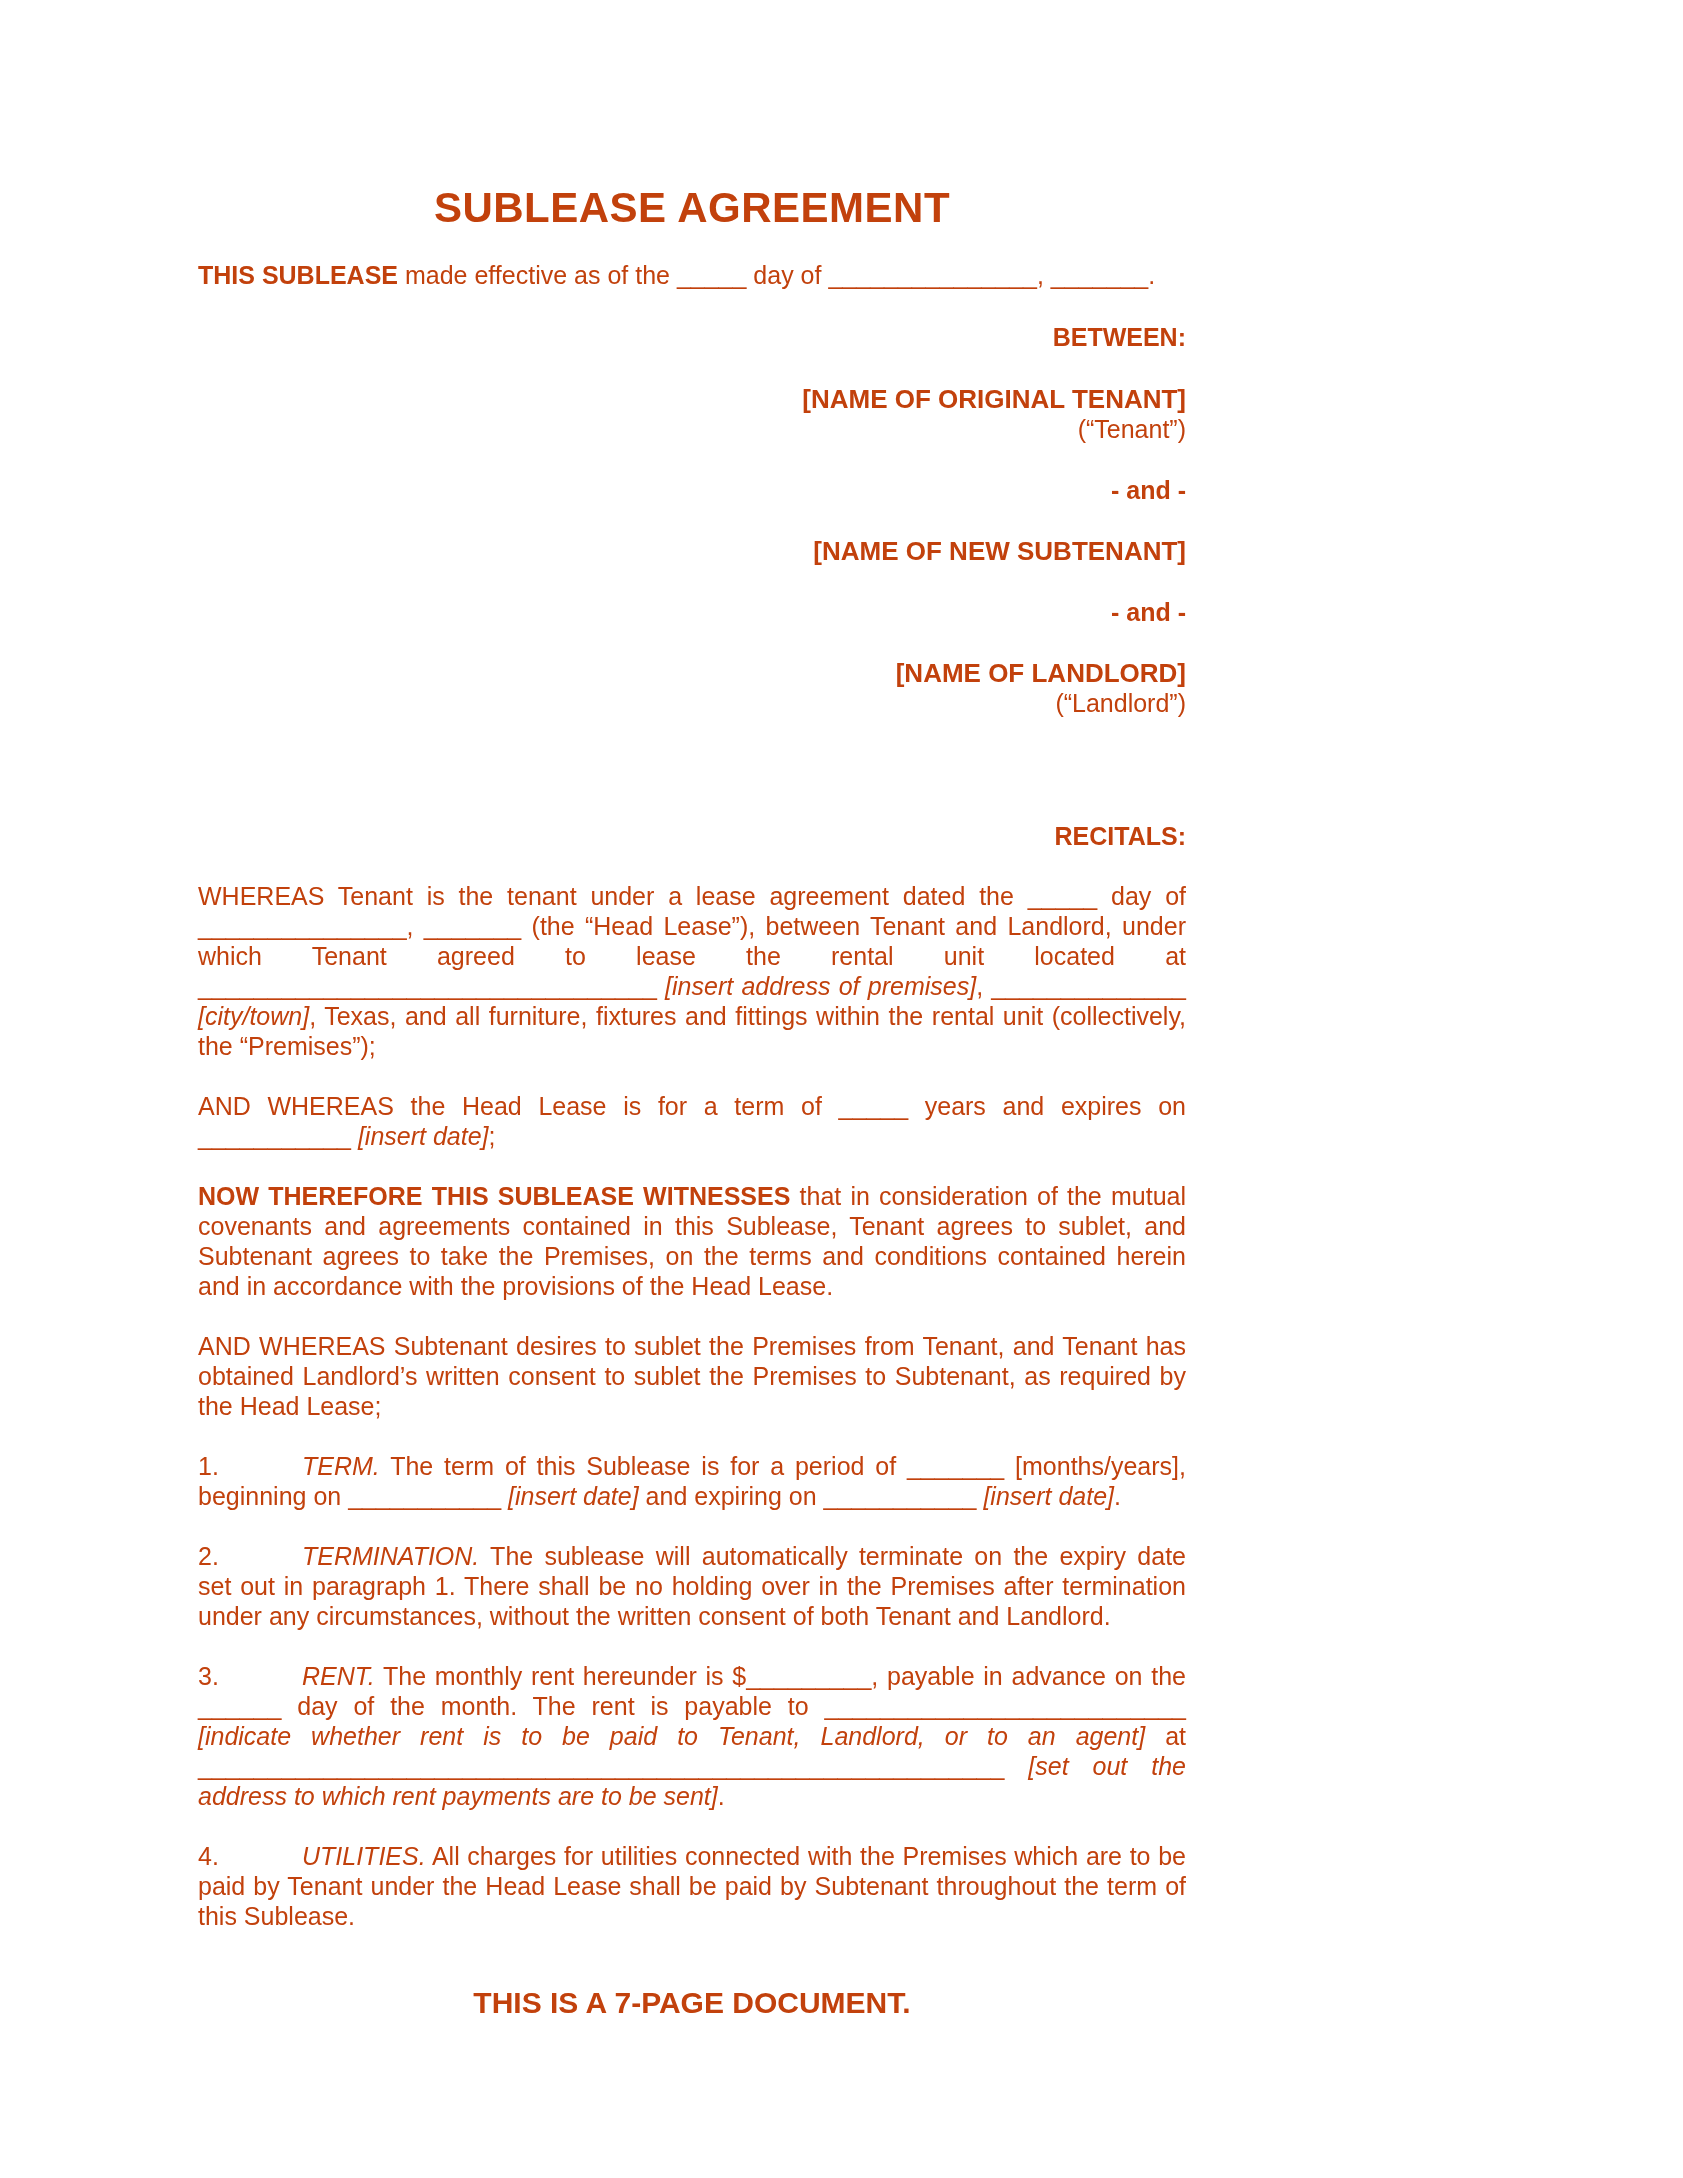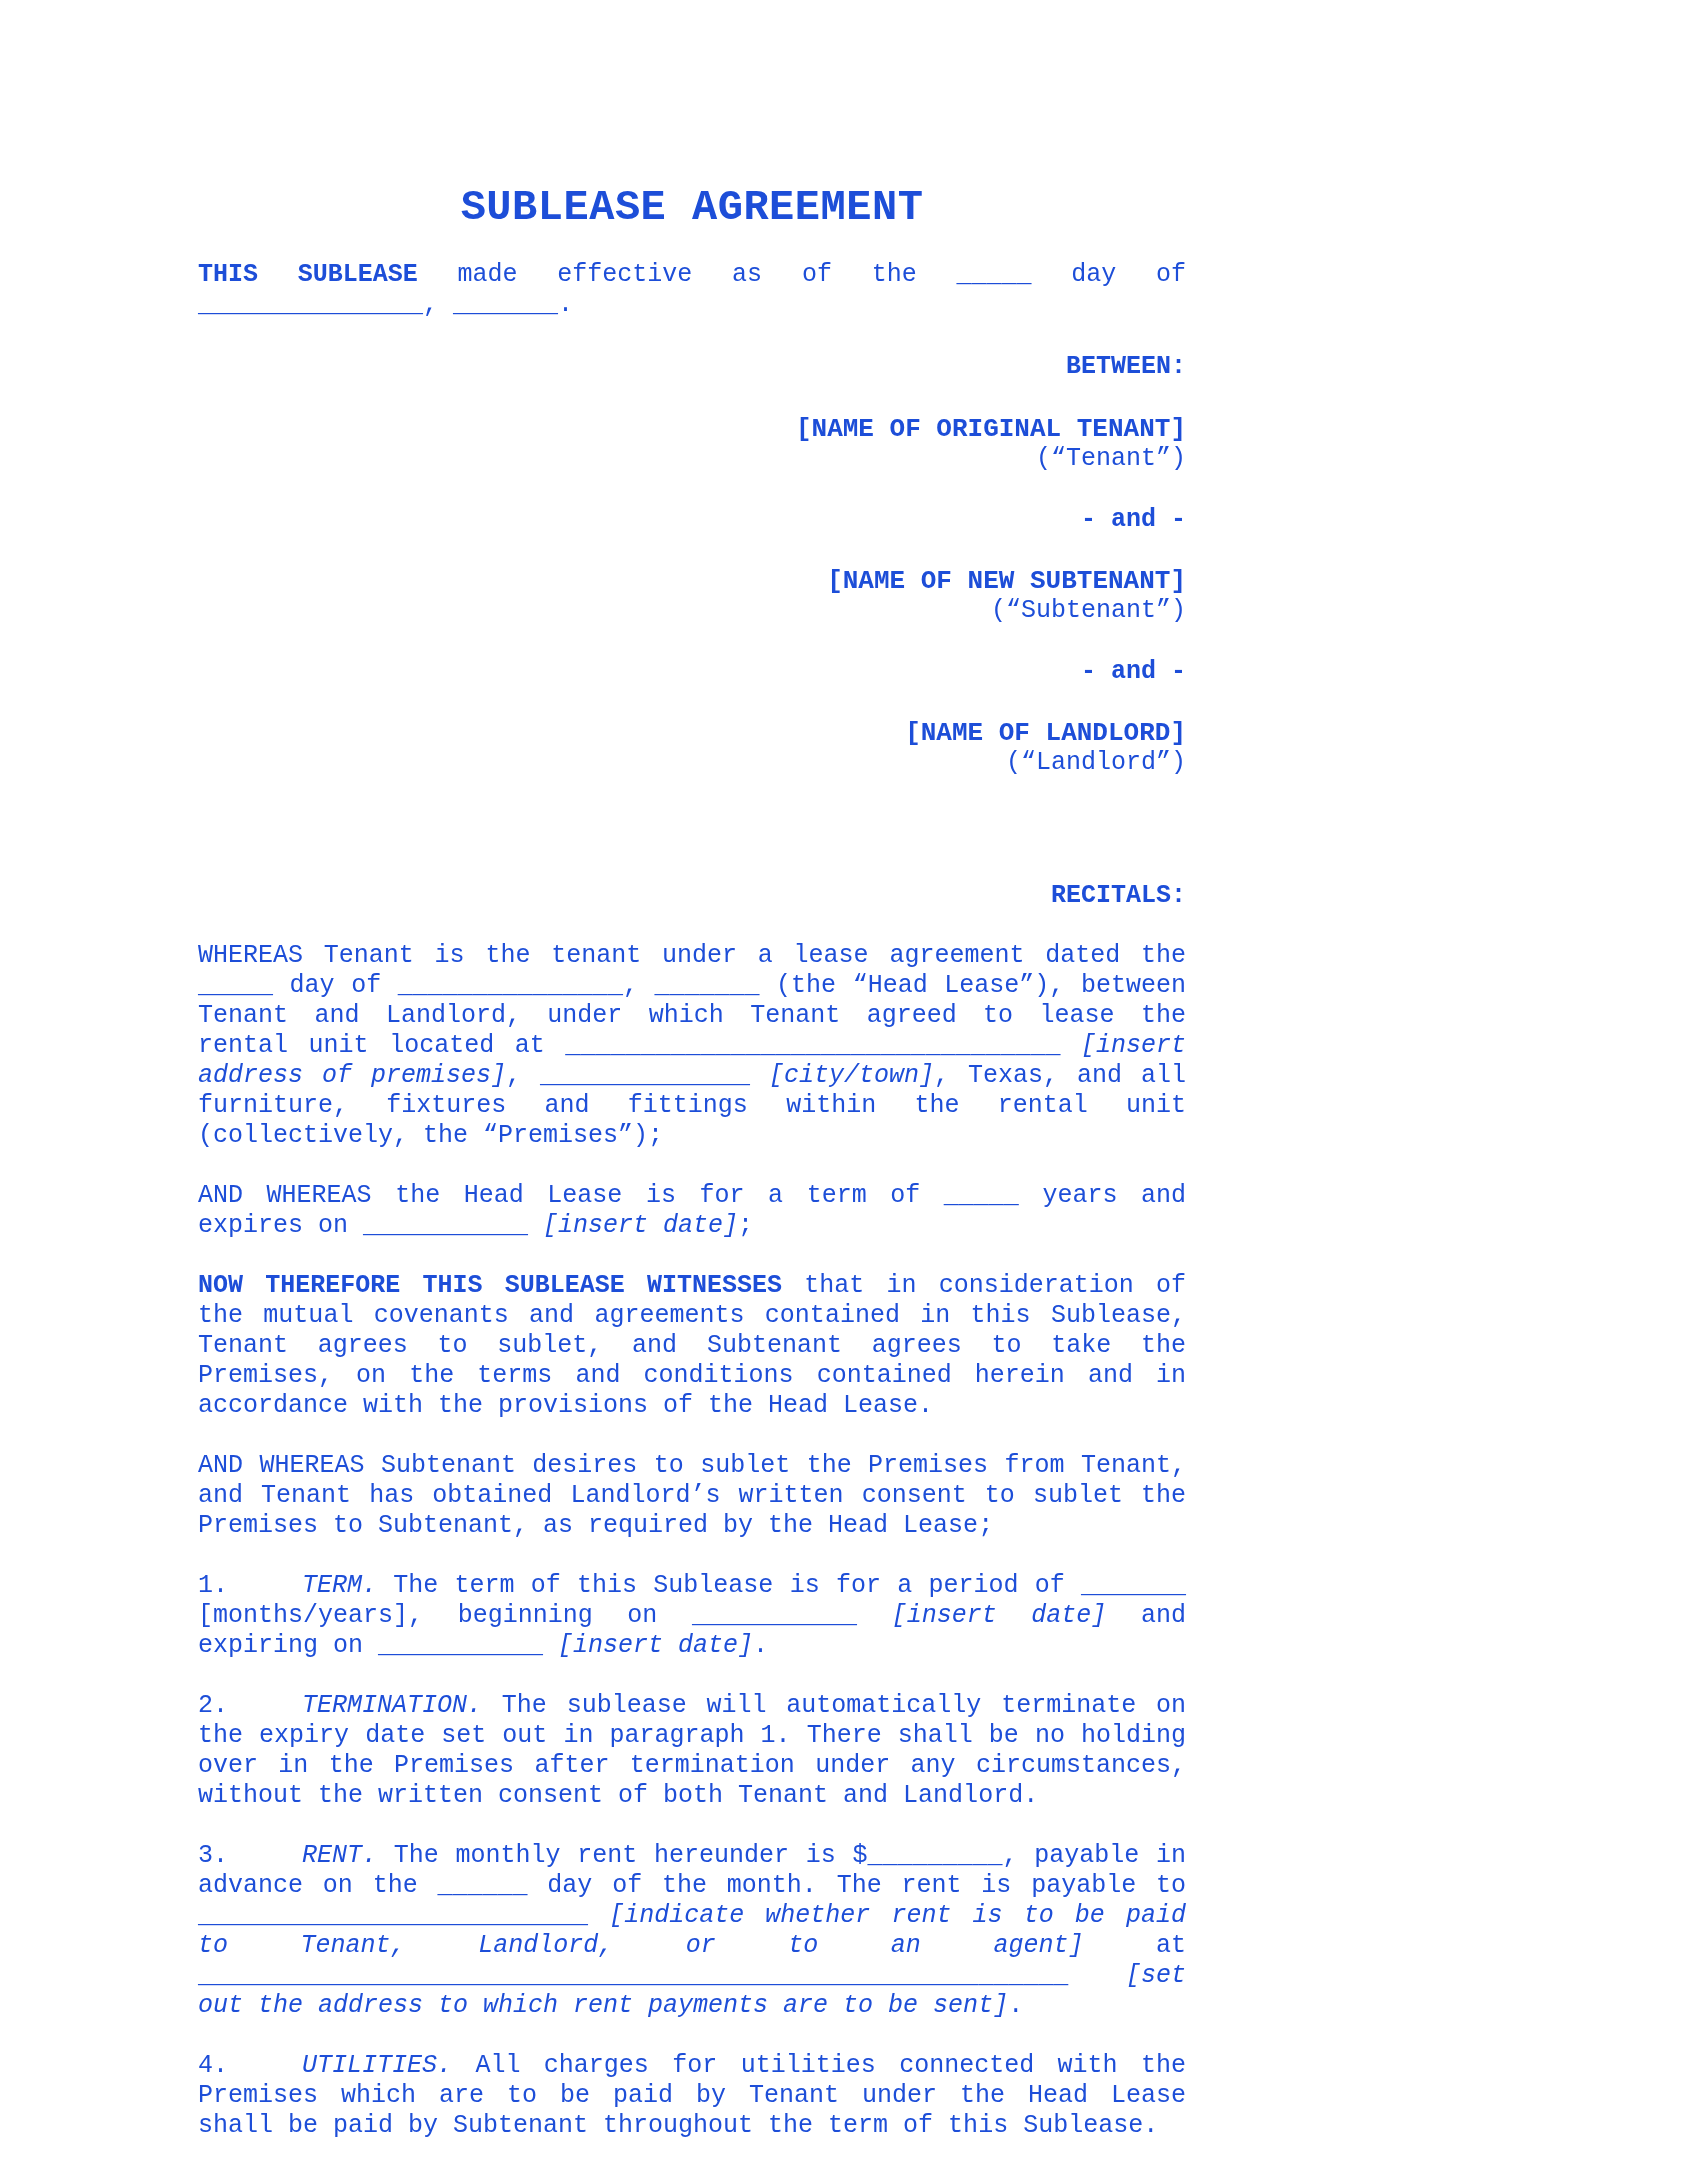--- a/index.html
+++ b/index.html
@@ -7,22 +7,22 @@
     padding: 0;
     background: #ffffff;
   }
   .page {
     position: relative;
     width: 1384px;
     height: 2178px;
     box-sizing: border-box;
     padding: 184px 198px 0 198px;
     background: #ffffff;
-    color: #1d4ed8;
-    font-family: Liberation Mono, monospace;
+    color: #c2410c;
+    font-family: Liberation Sans, sans-serif;
     font-size: 25px;
     line-height: 30px;
   }
   .doc-title {
     font-size: 42px;
     line-height: 48px;
     font-weight: bold;
     text-align: center;
     margin: 0 0 28px 0;
     letter-spacing: 0.5px;
@@ -75,21 +75,20 @@
 
   <p class="para intro-para"><span class="s-b">THIS SUBLEASE</span><span class="s-n"> made effective as of the _____ day of _______________, _______.</span></p>
 
   <p class="section-label">BETWEEN:</p>
 
   <div class="parties" id="parties">
       <div class="party-name">[NAME OF ORIGINAL TENANT]</div>
       <div class="party-alias">(“Tenant”)</div>
       <div class="and-sep">- and -</div>
       <div class="party-name">[NAME OF NEW SUBTENANT]</div>
-      <div class="party-alias">(“Subtenant”)</div>
       <div class="and-sep">- and -</div>
       <div class="party-name">[NAME OF LANDLORD]</div>
       <div class="party-alias">(“Landlord”)</div>
     </div>
 
   <p class="section-label recitals-label">RECITALS:</p>
 
   <div class="body-paras" id="paragraphs">
       <p class="para"><span class="s-n">WHEREAS Tenant is the tenant under a lease agreement dated the _____ day of _______________, _______ (the “Head Lease”), between Tenant and Landlord, under which Tenant agreed to lease the rental unit located at _________________________________ </span><span class="s-i">[insert address of premises]</span><span class="s-n">, ______________ </span><span class="s-i">[city/town]</span><span class="s-n">, Texas, and all furniture, fixtures and fittings within the rental unit (collectively, the “Premises”);</span></p>
       <p class="para"><span class="s-n">AND WHEREAS the Head Lease is for a term of _____ years and expires on ___________ </span><span class="s-i">[insert date]</span><span class="s-n">;</span></p>

